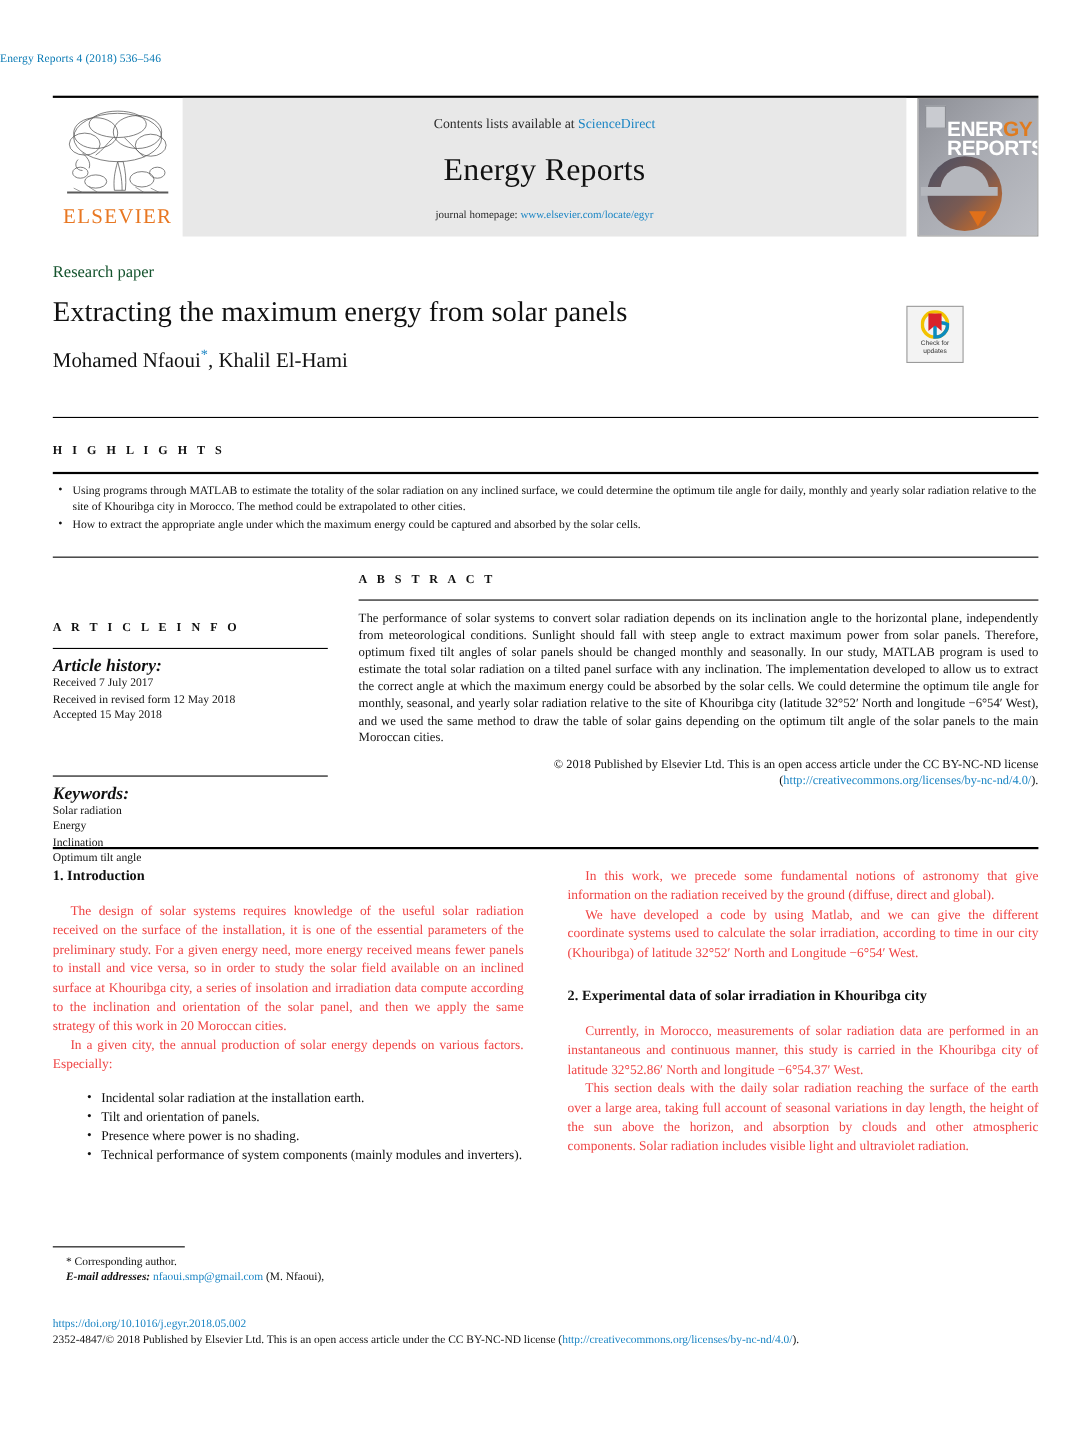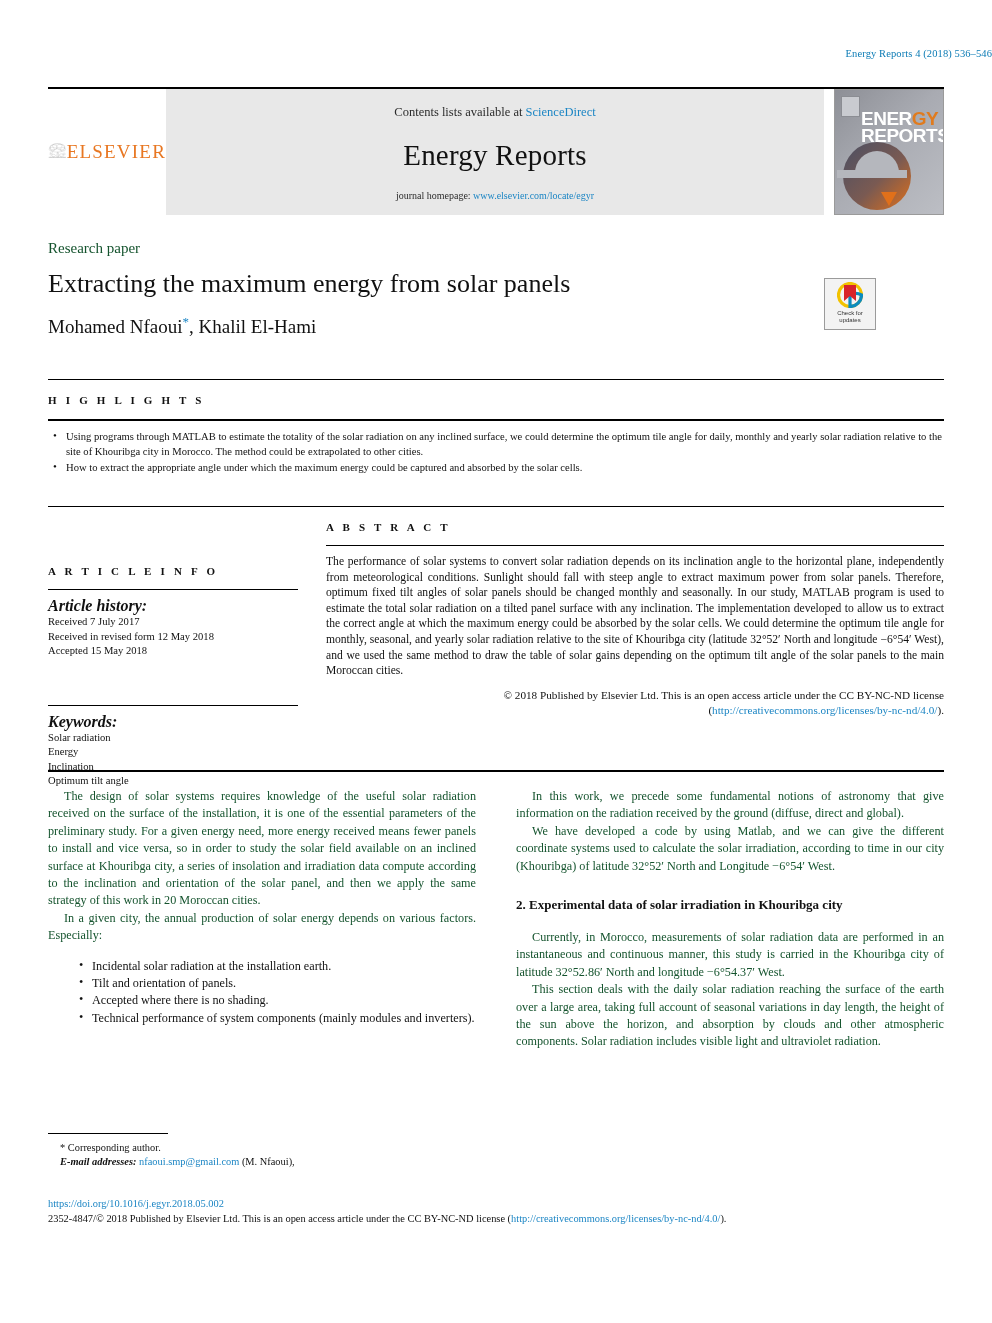--- a/index.html
+++ b/index.html
@@ -19,21 +19,21 @@
     overflow: hidden;
     box-sizing: border-box;
   }
 
   
   .running-head {
     position: absolute;
     top: 48px;
     left: 0;
     width: 992px;
-    text-align: right;
+    text-align: left;
     font-size: 10.5px;
     color: #0b7bb5;
     letter-spacing: .1px;
   }
 
   
   .masthead {
     position: absolute;
     top: 87px;
     left: 48px;
@@ -44,23 +44,23 @@
   }
   .masthead-inner {
     display: flex;
     height: 126px;
     align-items: stretch;
   }
   .elsevier-logo {
     width: 118px;
     flex: 0 0 118px;
     display: flex;
-    flex-direction: row;
+    flex-direction: column;
     align-items: center;
-    justify-content: space-between;
+    justify-content: center;
     padding-bottom: 2px;
     box-sizing: border-box;
   }
   .tree-svg { display:block; }
   .elsevier-word {
     font-family: "Liberation Serif", serif;
     font-size: 19px;
     letter-spacing: 1.2px;
     color: #e87722;
     line-height: 1;
@@ -188,21 +188,21 @@
     margin-top: 2px;
   }
 
   
   .highlights {
     position: absolute;
     top: 379px;
     left: 48px;
     width: 896px;
     border-top: 1px solid #000;
-    padding-top: 14px;
+    padding-top: 24px;
     box-sizing: border-box;
   }
   .sec-head {
     font-family: "Liberation Serif", serif;
     font-weight: bold;
     font-size: 11px;
     letter-spacing: 3.2px;
     color: #111;
   }
   .highlights-rule {
@@ -313,21 +313,21 @@
     margin: 0 0 16px 0;
     color: #111;
   }
   h2.num-head.spaced { margin-top: 22px; }
   p.body-p {
     font-size: 12.2px;
     line-height: 17.4px;
     text-align: justify;
     margin: 0;
     text-indent: 16px;
-    color: #14532d;
+    color: #ef4444;
     -webkit-hyphens: none;
     hyphens: none;
   }
   ul.bullets {
     margin: 13px 0 0 0;
     padding-left: 44px;
     list-style: none;
   }
   ul.bullets li {
     position: relative;
@@ -502,26 +502,27 @@
         <span>(</span><a href="#" class="link">http://creativecommons.org/licenses/by-nc-nd/4.0/</a><span>).</span>
       </div>
     </div>
   </div>
 
   <div class="bottom-rule"></div>
 
   <div class="body-cols">
 
     <div class="bcol">
+      <h2 class="num-head">1. Introduction</h2>
       <p class="body-p">The design of solar systems requires knowledge of the useful solar radiation received on the surface of the installation, it is one of the essential parameters of the preliminary study. For a given energy need, more energy received means fewer panels to install and vice versa, so in order to study the solar field available on an inclined surface at Khouribga city, a series of insolation and irradiation data compute according to the inclination and orientation of the solar panel, and then we apply the same strategy of this work in 20 Moroccan cities.</p>
       <p class="body-p">In a given city, the annual production of solar energy depends on various factors. Especially:</p>
       <ul class="bullets">
         <li>Incidental solar radiation at the installation earth.</li>
         <li>Tilt and orientation of panels.</li>
-        <li>Accepted where there is no shading.</li>
+        <li>Presence where power is no shading.</li>
         <li>Technical performance of system components (mainly modules and inverters).</li>
       </ul>
     </div>
 
     <div class="bcol">
       <p class="body-p">In this work, we precede some fundamental notions of astronomy that give information on the radiation received by the ground (diffuse, direct and global).</p>
       <p class="body-p">We have developed a code by using Matlab, and we can give the different coordinate systems used to calculate the solar irradiation, according to time in our city (Khouribga) of latitude 32°52′ North and Longitude −6°54′ West.</p>
       <h2 class="num-head spaced">2. Experimental data of solar irradiation in Khouribga city</h2>
       <p class="body-p">Currently, in Morocco, measurements of solar radiation data are performed in an instantaneous and continuous manner, this study is carried in the Khouribga city of latitude 32°52.86′ North and longitude −6°54.37′ West.</p>
       <p class="body-p">This section deals with the daily solar radiation reaching the surface of the earth over a large area, taking full account of seasonal variations in day length, the height of the sun above the horizon, and absorption by clouds and other atmospheric components. Solar radiation includes visible light and ultraviolet radiation.</p>

